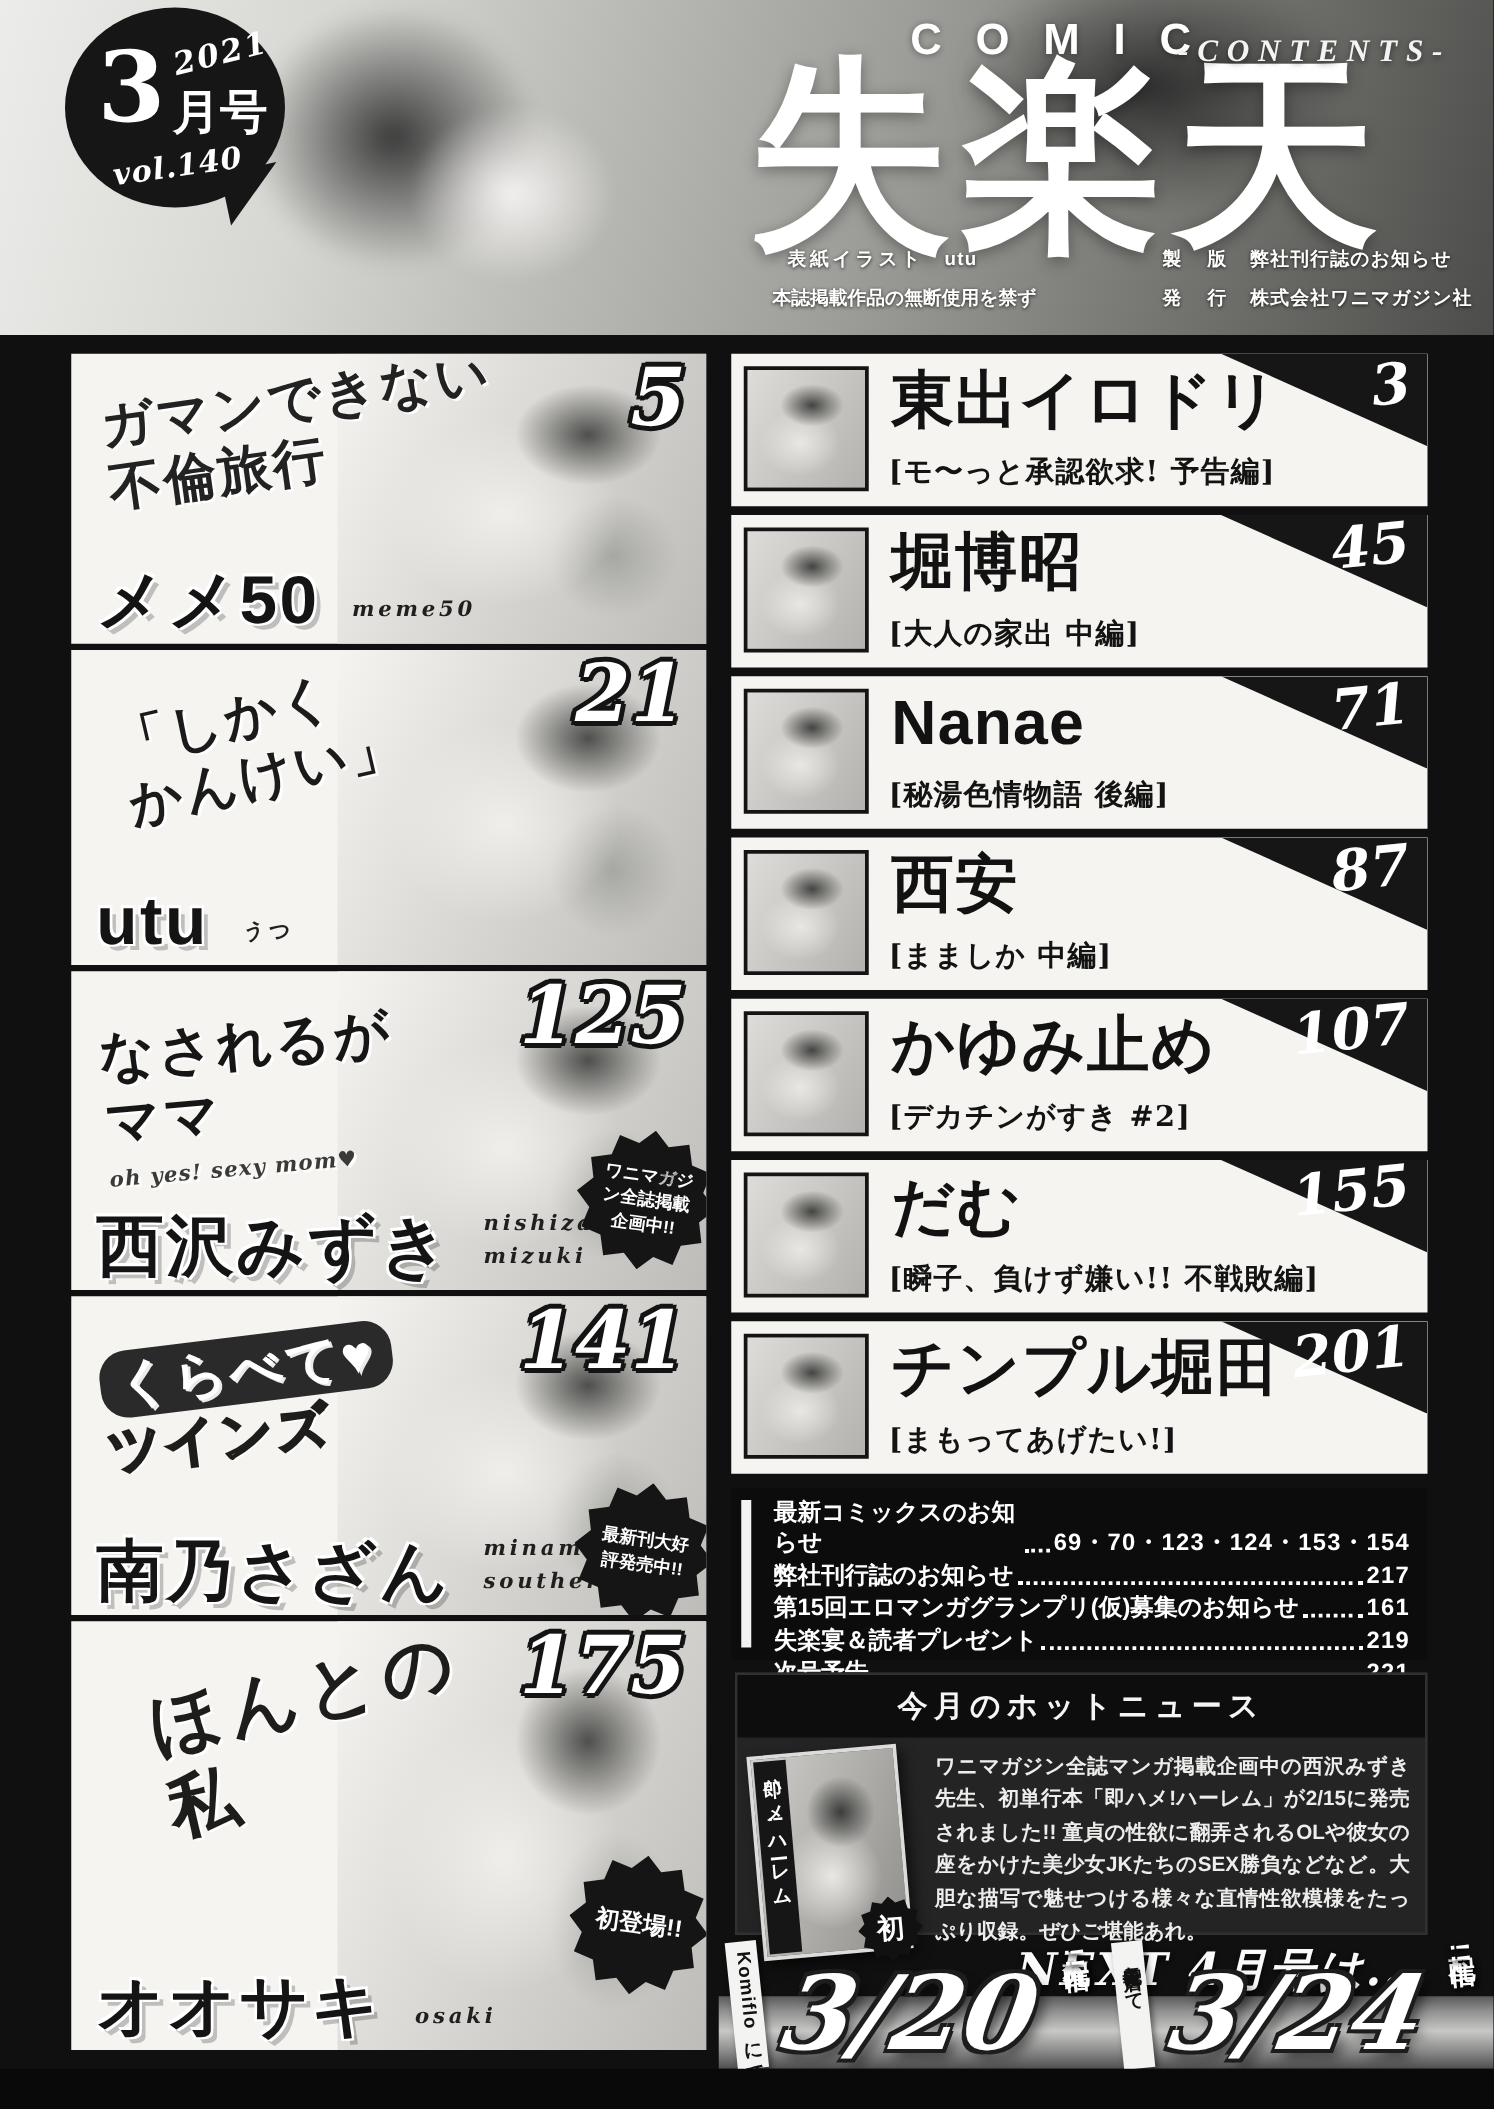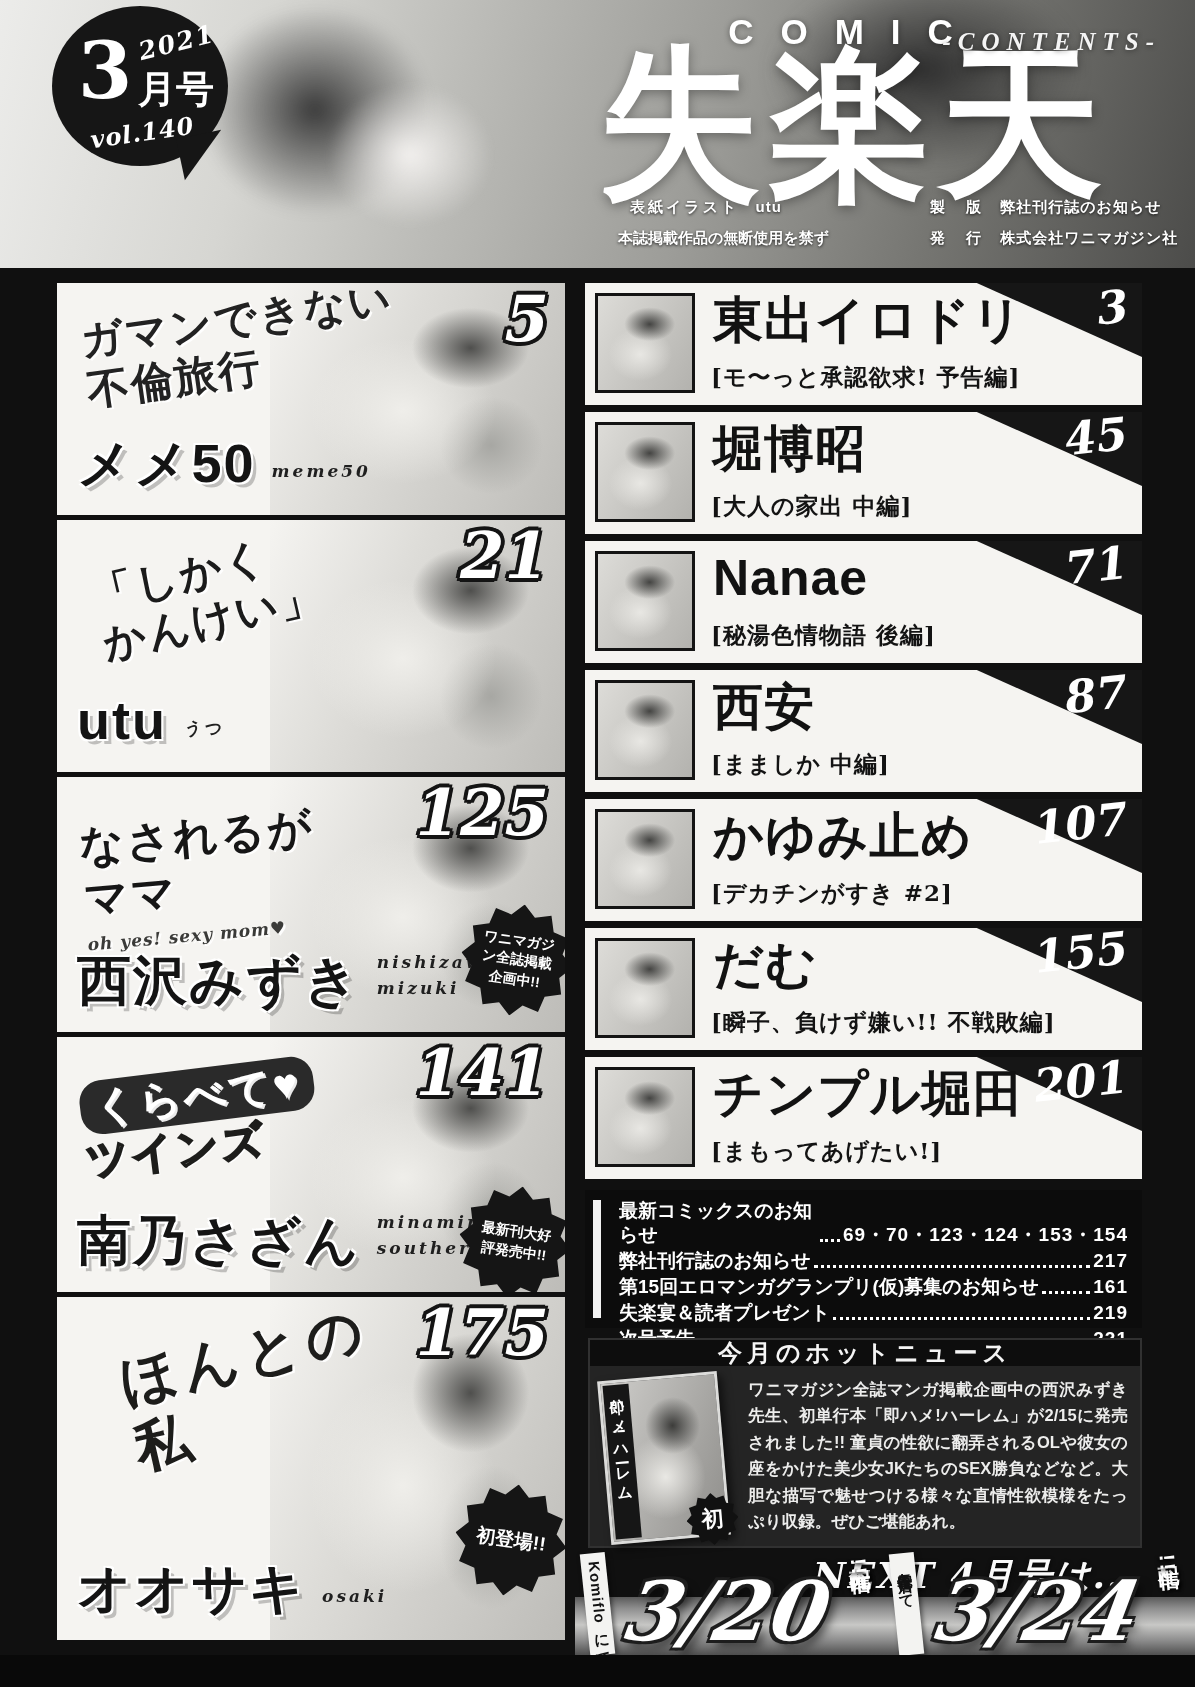--- a/index.html
+++ b/index.html
@@ -59,21 +59,21 @@
     text-shadow:2px 2px 0 rgba(255,255,255,.9); }
   .f2 .ftitle { transform:rotate(-13deg); top:52px; left:30px; color:#1b1b1b; }
   .f3 .ftitle { transform:rotate(-5deg); top:44px; font-size:44px; color:#161616; }
   .f4 .ftitle { transform:rotate(-7deg); top:46px; }
   .f4 .ftitle .tl1 { background:#2a2a2a; color:#fff; padding:2px 14px; border-radius:22px; display:inline-block; }
   .f4 .ftitle .tl2 { color:#8e8e8a; -webkit-text-stroke:2px #1d1d1b; }
   .f5 .ftitle { font-family:"DejaVu Serif",serif; font-weight:bold; transform:rotate(-13deg);
     top:54px; left:56px; font-size:56px; letter-spacing:6px; color:#1d1d1b; }
   .fsub { display:block; margin-top:8px; font-family:"DejaVu Serif",serif; font-style:italic; font-weight:bold;
     font-size:17px; letter-spacing:1px; color:#3a3a38; transform:none; }
-  .fauthor-row { position:absolute; left:20px; bottom:25px; z-index:3; display:flex; align-items:flex-end; gap:16px; }
+  .fauthor-row { position:absolute; left:20px; bottom:8px; z-index:3; display:flex; align-items:flex-end; gap:26px; }
   .fauthor { font-size:54px; font-weight:900; letter-spacing:2px; line-height:1; color:#141414;
     text-shadow:-2px -2px 0 #fff,2px -2px 0 #fff,-2px 2px 0 #fff,2px 2px 0 #fff,5px 5px 0 rgba(0,0,0,.22); }
   .fromaji { font-family:"DejaVu Serif",serif; font-style:italic; font-weight:bold; font-size:17px;
     letter-spacing:3px; color:#1f1f1f; line-height:1.5; max-width:170px; padding-bottom:6px; }
   .fbadge { position:absolute; z-index:4; width:112px; height:112px; background:#151515; color:#fff;
     display:flex; align-items:center; justify-content:center; text-align:center;
     font-size:14px; font-weight:bold; line-height:1.4; padding:16px; transform:rotate(8deg);
     clip-path:polygon(100% 50%,89.6% 60.6%,93.3% 75%,79% 79%,75% 93.3%,60.6% 89.6%,50% 100%,39.4% 89.6%,25% 93.3%,21% 79%,6.7% 75%,10.4% 60.6%,0% 50%,10.4% 39.4%,6.7% 25%,21% 21%,25% 6.7%,39.4% 10.4%,50% 0%,60.6% 10.4%,75% 6.7%,79% 21%,93.3% 25%,89.6% 39.4%); }
   .f3 .fbadge { right:-8px; bottom:16px; }
   .f4 .fbadge { right:-6px; bottom:-6px; }
@@ -100,21 +100,21 @@
     background:#0c0c0c; padding:9px 14px 9px 34px; }
   .ann-bar { position:absolute; left:8px; top:10px; bottom:10px; width:8px; background:#f2f2f2; }
   .arow { display:flex; align-items:flex-end; color:#fff; font-weight:bold; font-size:19px; line-height:1.26; }
   .arow + .arow { margin-top:2px;text-align:right; }
   .aleader { flex:1; border-bottom:3px dotted #fff; margin:0 3px 5px 3px; min-width:20px; }
   .apage { white-space:nowrap; letter-spacing:1px; }
 
   
   .hotnews { position:absolute; left:588px; top:1338px; width:554px; height:210px;
     background:#242424; border:2px solid #313131; }
-  .hn-header { height:26px; background:#0d0d0d; display:flex; align-items:center; justify-content:center; }
+  .hn-header { height:50px; background:#0d0d0d; display:flex; align-items:center; justify-content:center; }
   .hn-title { font-family:"DejaVu Serif",serif; font-weight:bold; font-size:24px; letter-spacing:5px; color:#f5f5f5; }
   .hn-body { position:relative; height:168px; padding:10px 12px 8px 158px; color:#ededec;
     font-size:16.5px; line-height:1.6; font-weight:bold; text-align:justify; }
   .hn-cover { position:absolute; left:14px; top:10px; width:120px; height:164px;
     border:3px solid #dcdcda; transform:rotate(-5deg); box-shadow:4px 5px 10px rgba(0,0,0,.6);
     background:radial-gradient(closest-side at 60% 30%,#3c3c3a 0%,#3c3c3a00 60%),
                radial-gradient(closest-side at 50% 62%,#e9e8e4 0%,#e9e8e400 70%),
                linear-gradient(115deg,#cfcecb 0%,#8f8e8b 100%); }
   .hn-cover-strip { position:absolute; left:2px; top:2px; bottom:2px; width:26px; background:#161616;
     color:#fff; writing-mode:vertical-rl; font-weight:900; font-size:15px; letter-spacing:2px;

